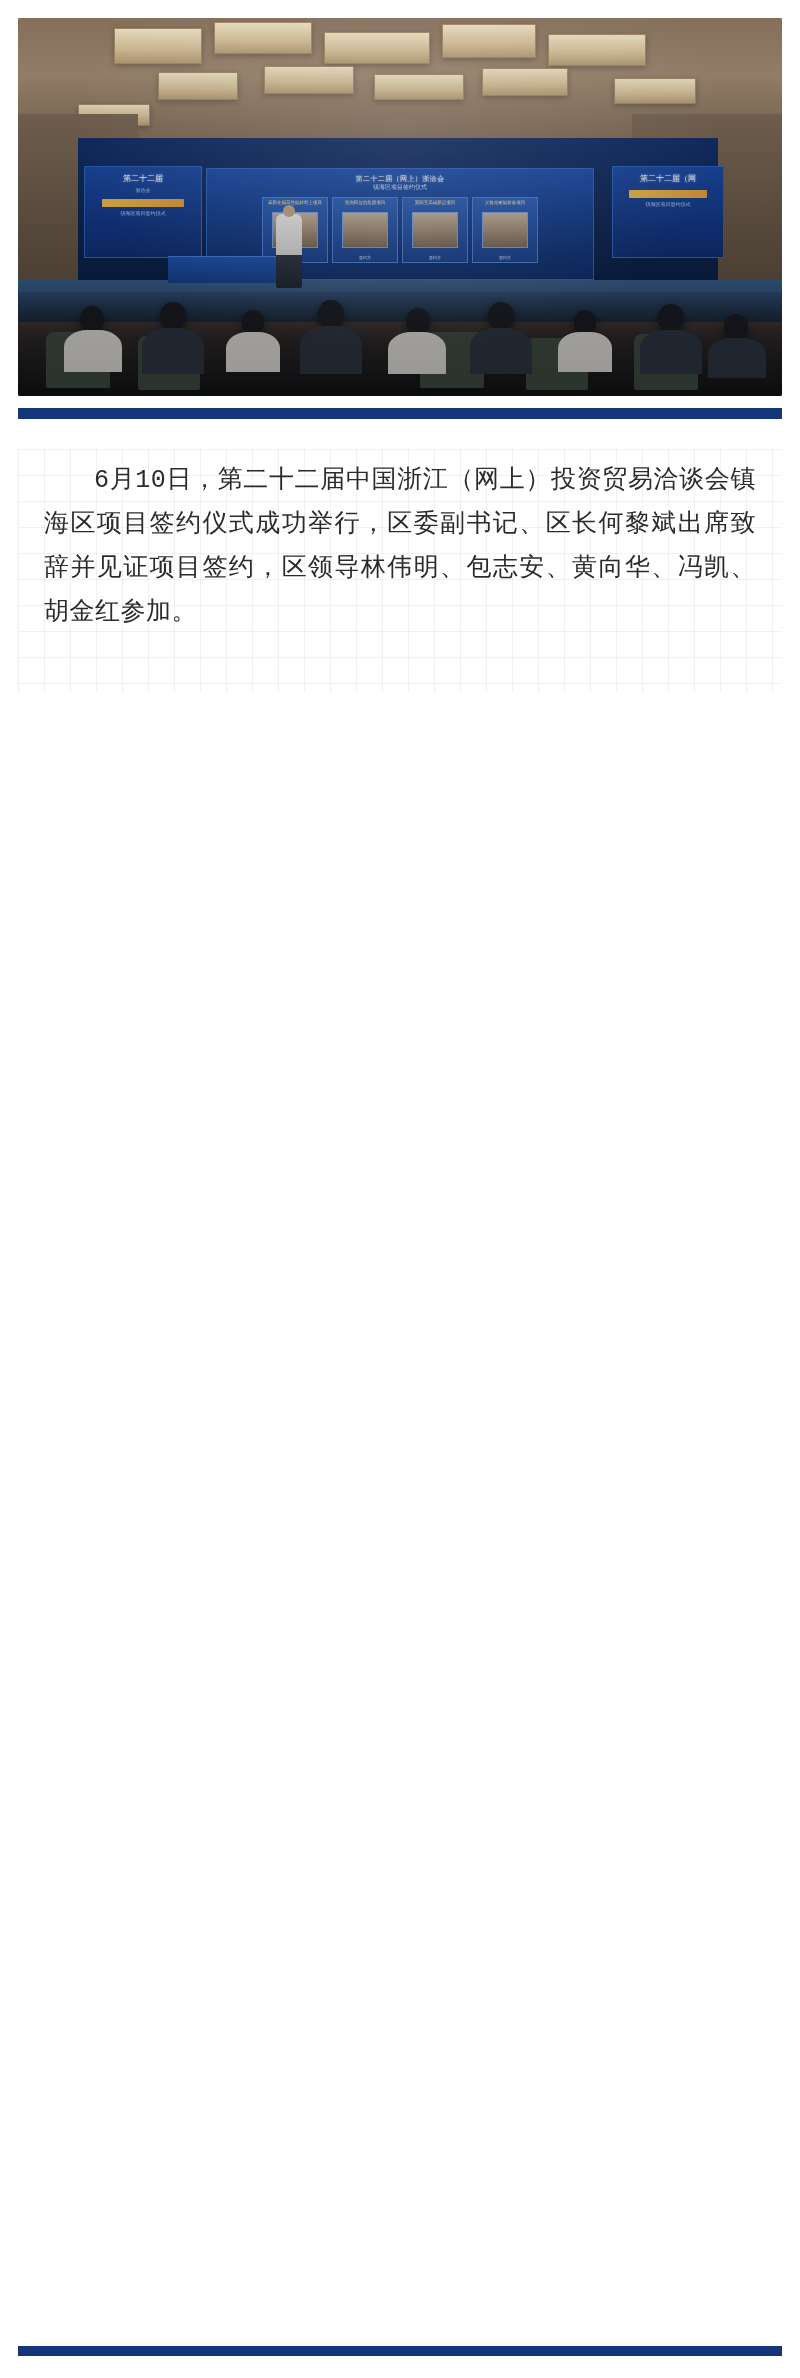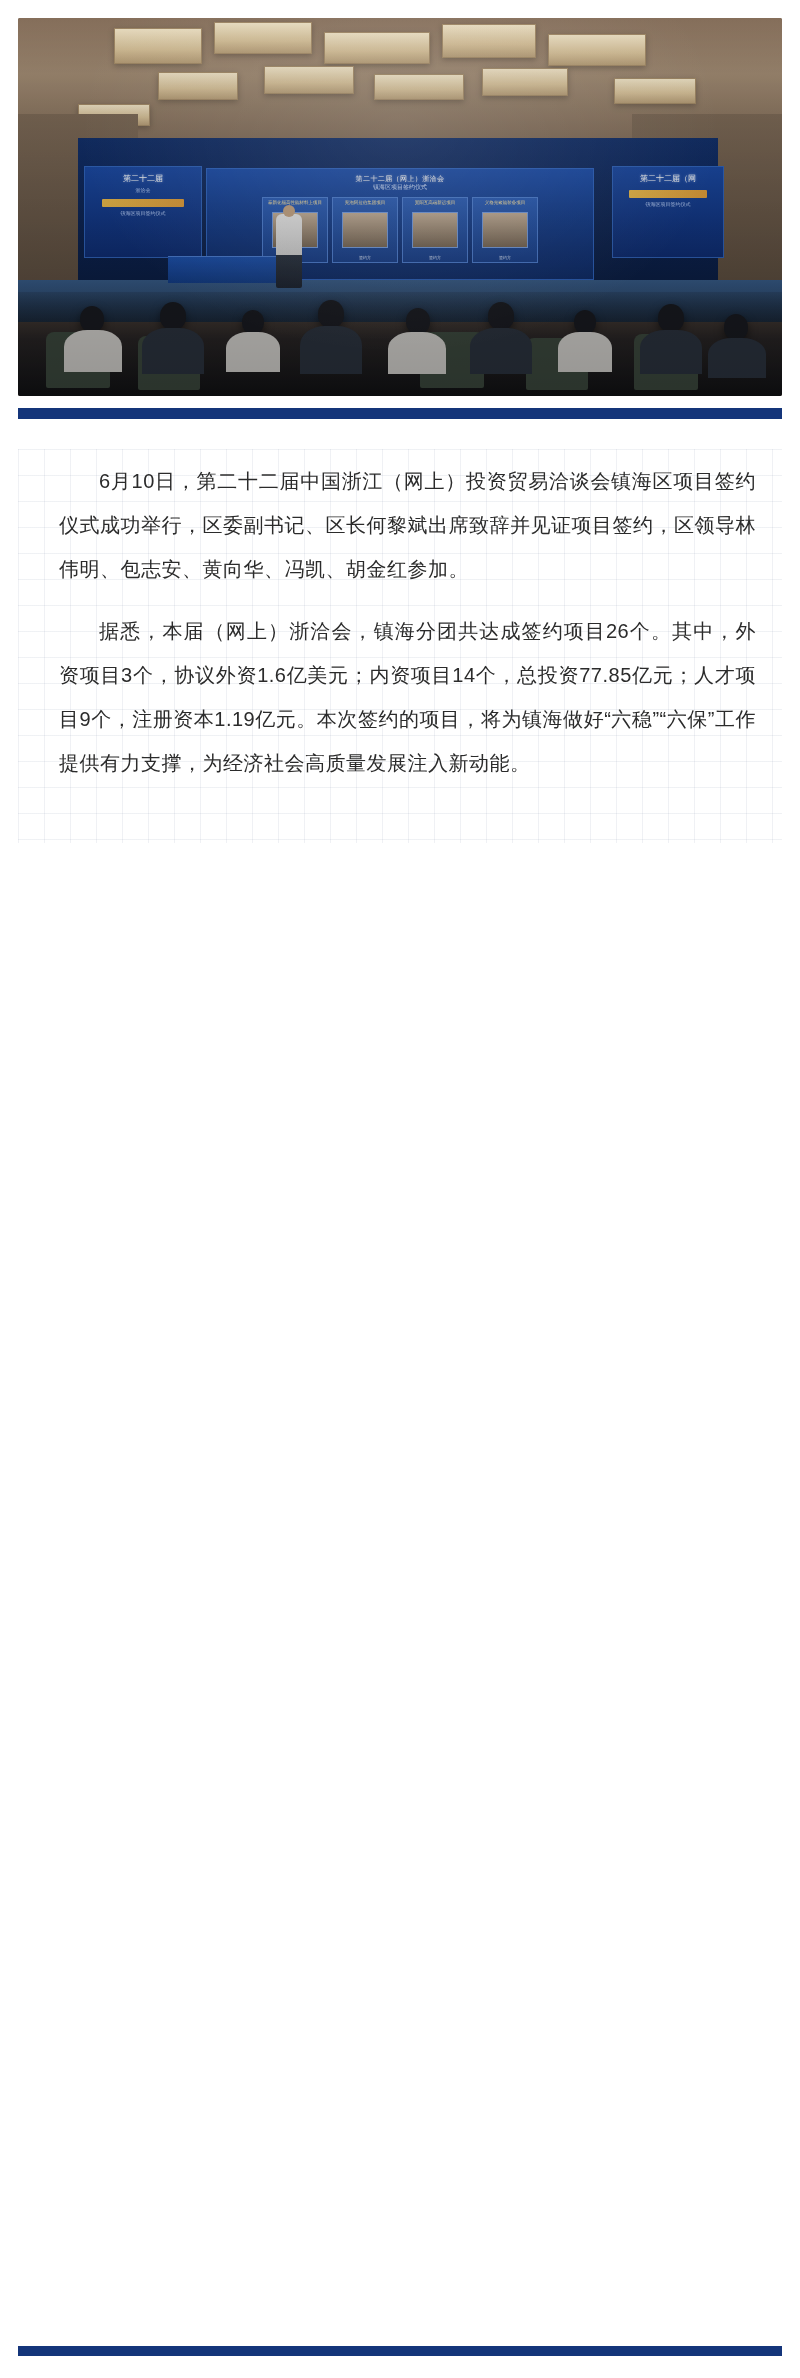--- a/index.html
+++ b/index.html
@@ -223,29 +223,29 @@
     padding: 10px 26px 40px 26px;
     position: relative;
     box-sizing: border-box;
     
     background-image:
       linear-gradient(to right, rgba(160,170,190,.16) 1px, transparent 1px),
       linear-gradient(to bottom, rgba(160,170,190,.16) 1px, transparent 1px);
     background-size: 26px 26px;
   }
   .article p {
-    margin: 0 0 18px 15px;
-    font-size: 20px;
+    margin: 0 0 18px 0;
+    font-size: 25px;
     line-height: 44px;
     text-align: justify;
     text-justify: inter-ideograph;
     text-indent: 2em;
     color: #2b2b2b;
     letter-spacing: .5px;
-    font-family: Liberation Sans, sans-serif;
+    font-family: Liberation Mono, monospace;
   }
 
   
   .footer-rule-wrap {
     position: absolute;
     left: 0; bottom: 0;
     width: 100%;
     padding: 0 18px 22px 18px;
     box-sizing: border-box;
   }
@@ -364,20 +364,19 @@
       <div class="hero-grain"></div>
     </div>
   </div>
 
   <div class="rule-wrap">
     <div class="rule"></div>
   </div>
 
   <div class="article">
     <p>6月10日，第二十二届中国浙江（网上）投资贸易洽谈会镇海区项目签约仪式成功举行，区委副书记、区长何黎斌出席致辞并见证项目签约，区领导林伟明、包志安、黄向华、冯凯、胡金红参加。</p>
-    <p>据悉，本届（网上）浙洽会，镇海分团共达成签约项目26个。其中，外资项目3个，协议外资1.6亿美元；内资项目14个，总投资77.85亿元；人才项目9个，注册资本1.19亿元。本次签约的项目，将为镇海做好“六稳”“六保”工作提供有力支撑，为经济社会高质量发展注入新动能。</p>
   </div>
 
   <div class="footer-rule-wrap">
     <div class="footer-rule"></div>
   </div>
 
 </div>
 
 </body></html>

